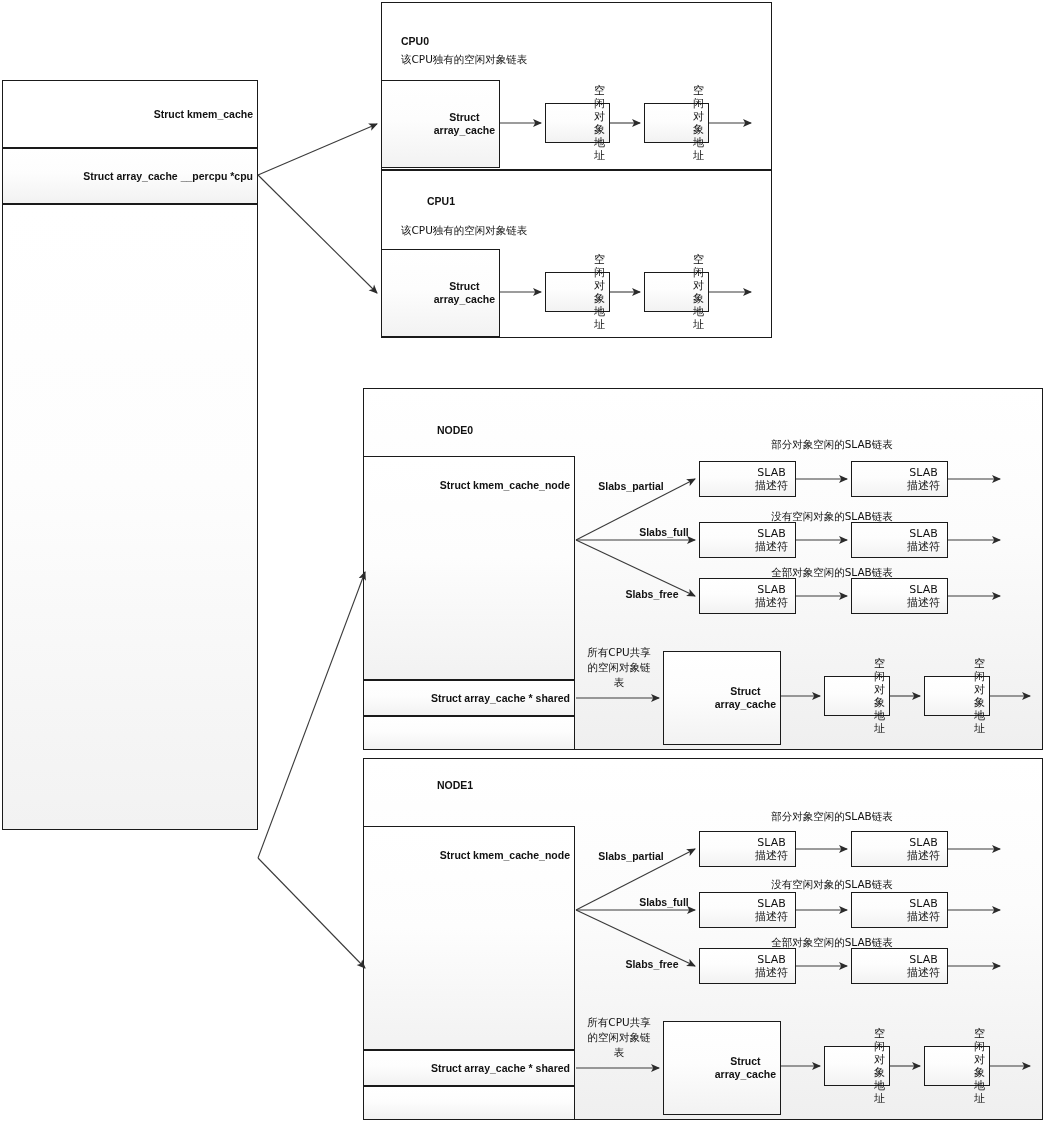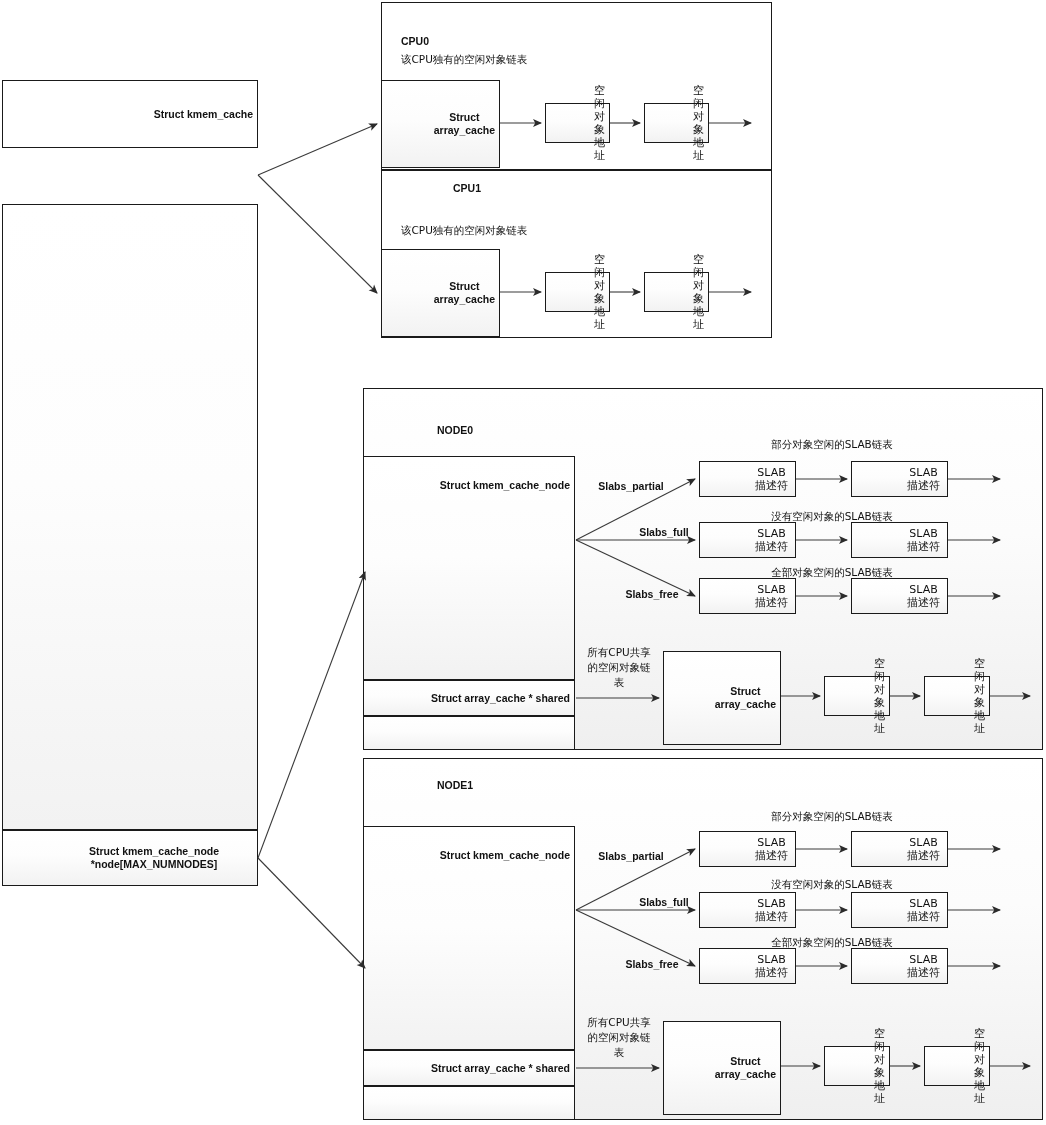--- a/index.html
+++ b/index.html
@@ -21,42 +21,42 @@
   svg.ov{position:absolute;left:0;top:0;width:1046px;height:1125px;overflow:visible;pointer-events:none;}
 </style>
 </head>
 <body>
 
 <div id="canvas">
 
   <div class="box plain" style="left:2px;top:80px;width:256px;height:68px;">
     <span class="boxtxt">Struct kmem_cache</span>
   </div>
+  <div class="box" style="left:2px;top:148px;width:256px;height:56px;">
+    <span class="boxtxt">Struct array_cache __percpu *cpu</span>
+  </div>
   <div class="box" style="left:2px;top:204px;width:256px;height:626px;">
     <span class="boxtxt"></span>
-  </div>
-  <div class="box" style="left:2px;top:830px;width:256px;height:56px;">
-    <span class="boxtxt">Struct kmem_cache_node *node[MAX_NUMNODES]</span>
   </div>
 
   <div class="panel plain" style="left:381px;top:2px;width:391px;height:168px;"></div>
   <div class="lbl" style="left:401px;top:35px;width:80px;text-align:left;">CPU0</div>
   <div class="lbl cjk" style="left:401px;top:53px;width:220px;text-align:left;font-weight:normal;">该CPU独有的空闲对象链表</div>
   <div class="box" style="left:381px;top:80px;width:119px;height:88px;">
     <span class="boxtxt">Struct array_cache</span>
   </div>
   <div class="box" style="left:545px;top:103px;width:65px;height:40px;">
     <span class="boxtxt cjk cjkbox">空闲对象地址</span>
   </div>
   <div class="box" style="left:644px;top:103px;width:65px;height:40px;">
     <span class="boxtxt cjk cjkbox">空闲对象地址</span>
   </div>
 
   <div class="panel plain" style="left:381px;top:170px;width:391px;height:168px;"></div>
-  <div class="lbl" style="left:401px;top:182px;width:80px;text-align:right;">CPU1</div>
+  <div class="lbl" style="left:401px;top:195px;width:80px;text-align:center;">CPU1</div>
   <div class="lbl cjk" style="left:401px;top:224px;width:220px;text-align:left;font-weight:normal;">该CPU独有的空闲对象链表</div>
   <div class="box" style="left:381px;top:249px;width:119px;height:88px;">
     <span class="boxtxt">Struct array_cache</span>
   </div>
   <div class="box" style="left:545px;top:272px;width:65px;height:40px;">
     <span class="boxtxt cjk cjkbox">空闲对象地址</span>
   </div>
   <div class="box" style="left:644px;top:272px;width:65px;height:40px;">
     <span class="boxtxt cjk cjkbox">空闲对象地址</span>
   </div>

